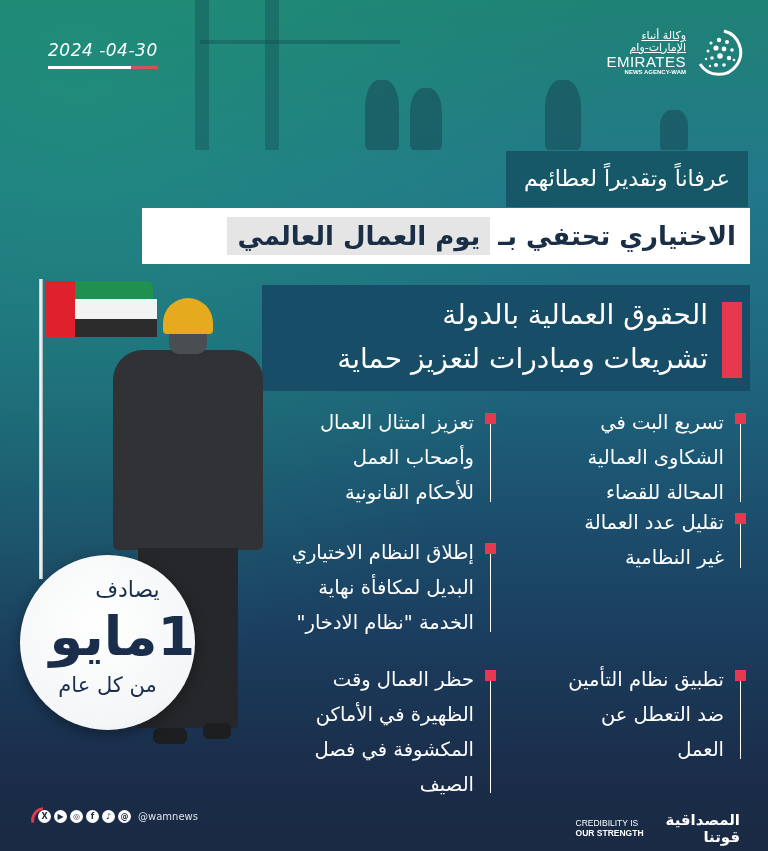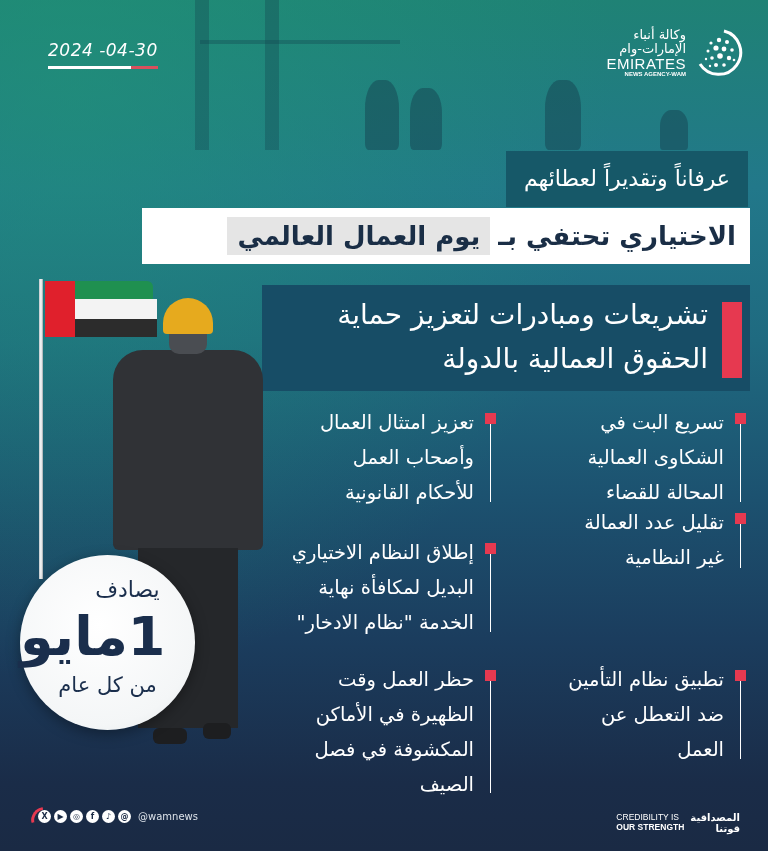--- a/index.html
+++ b/index.html
@@ -20,21 +20,21 @@
     .worker-sil { position: absolute; background: rgba(20,60,75,0.45); border-radius: 40% 40% 10% 10%; }
 
     .date-block { position: absolute; left: 48px; top: 40px; width: 110px; }
     .date-text { font-family: "DejaVu Sans", sans-serif; font-size: 17px; color: #fff; letter-spacing: 0.5px; font-style: italic; }
     .date-underline { display: flex; height: 3px; margin-top: 6px; }
     .date-underline .w { flex: 3; background: #fff; }
     .date-underline .r { flex: 1; background: #d9505d; }
 
     .logo { position: absolute; right: 24px; top: 28px; display: flex; align-items: center; gap: 8px; }
     .logo-text { text-align: right; line-height: 1.05; }
-    .logo-ar1, .logo-ar2 { font-size: 13px; color: #fff; direction: rtl; }
+    .logo-ar1, .logo-ar2 { font-size: 11px; color: #fff; direction: rtl; text-decoration: underline; }
     .logo-en { font-family: "Liberation Sans", sans-serif; font-size: 15px; color: #fff; letter-spacing: 0.5px; }
     .logo-en2 { font-family: "Liberation Sans", sans-serif; font-size: 6px; color: #fff; font-weight: bold; }
     .logo-globe { width: 50px; height: 50px; position: relative; }
 
     .headline1 {
       position: absolute; right: 20px; top: 151px;
       background: #165868; padding: 4px 18px 6px 18px;
       font-size: 22px; color: #fff; direction: rtl; height: 56px;
       display: flex; align-items: center;
     }
@@ -72,31 +72,31 @@
     .shoe-l { position: absolute; left: 50px; top: 430px; width: 34px; height: 16px; background: #1d1e20; border-radius: 6px; }
     .shoe-r { position: absolute; left: 100px; top: 425px; width: 28px; height: 16px; background: #1d1e20; border-radius: 6px; }
 
     .date-circle {
       position: absolute; left: 20px; top: 555px; width: 175px; height: 175px; border-radius: 50%;
       background: radial-gradient(circle at 45% 40%, #ffffff 0%, #f4f6f7 70%, #dfe3e6 100%);
       box-shadow: 0 4px 14px rgba(0,0,0,0.35);
       color: #1a2e4c; text-align: center; direction: rtl;
     }
     .dc-top { position: absolute; top: 22px; left: 0; right: 0; font-size: 22px; text-align: center; padding-left: 40px; }
-    .dc-big { position: absolute; top: 50px; left: 0; right: 0; font-size: 54px; font-weight: bold; text-align: left; letter-spacing: -1px; }
+    .dc-big { position: absolute; top: 50px; left: 0; right: 0; font-size: 54px; font-weight: bold; text-align: right; letter-spacing: -1px; }
     .dc-bottom { position: absolute; top: 118px; left: 0; right: 0; font-size: 21px; text-align: center; }
 
     .footer-social { position: absolute; left: 30px; top: 810px; display: flex; align-items: center; gap: 3px; }
     .footer-arc { position: absolute; left: 30px; top: 808px; width: 14px; height: 14px; border-top: 3px solid #e63950; border-left: 3px solid #e63950; border-radius: 14px 0 0 0; transform: rotate(-10deg); }
     .soc { width: 13px; height: 13px; border-radius: 50%; background: #fff; color: #1a2a44; font-size: 8px; font-weight: bold; display: flex; align-items: center; justify-content: center; font-family: "DejaVu Sans", sans-serif; }
     .handle { font-size: 10px; color: #dde3ea; margin-left: 4px; }
 
-    .footer-slogan { position: absolute; right: 28px; top: 812px; display: flex; align-items: center; gap: 6px; }
+    .footer-slogan { position: absolute; right: 28px; top: 812px; display: flex; align-items: center; gap: 22px; }
     .slogan-en { font-family: "Liberation Sans", sans-serif; font-size: 8.5px; color: #fff; line-height: 1.15; text-align: left; }
-    .slogan-ar { font-size: 10px; color: #fff; direction: rtl; text-align: right; line-height: 1.1; font-weight: bold; }
+    .slogan-ar { font-size: 15px; color: #fff; direction: rtl; text-align: right; line-height: 1.1; font-weight: bold; }
   </style>
 </head>
 <body>
 
 <div class="bg-overlay"></div>
 
 <div class="crane" style="left:195px;top:0;width:14px;height:150px;"></div>
 <div class="crane" style="left:265px;top:0;width:14px;height:150px;"></div>
 <div class="crane" style="left:200px;top:40px;width:200px;height:4px;"></div>
 <div class="worker-sil" style="left:365px;top:80px;width:34px;height:70px;"></div>
@@ -144,22 +144,22 @@
 </div>
 
 <div class="headline1">عرفاناً وتقديراً لعطائهم</div>
 <div class="headline2">
   <span>الاختياري تحتفي بـ</span>
   <span class="hl">يوم العمال العالمي</span>
 </div>
 
 <div class="section-box">
   <div class="section-bar"></div>
+  <div class="section-text">الحقوق العمالية بالدولة</div>
   <div class="section-text">تشريعات ومبادرات لتعزيز حماية</div>
-  <div class="section-text">الحقوق العمالية بالدولة</div>
 </div>
 
 <div class="item" style="right:22px;top:405px;width:240px;">
   <div class="item-marker"></div>
   <div class="item-line" style="height:78px;"></div>
   <div class="item-text">تسريع البت في
 الشكاوى العمالية
 المحالة للقضاء</div>
 </div>
 <div class="item" style="right:272px;top:405px;width:230px;">
@@ -185,21 +185,21 @@
 <div class="item" style="right:22px;top:662px;width:240px;">
   <div class="item-marker"></div>
   <div class="item-line" style="height:78px;"></div>
   <div class="item-text">تطبيق نظام التأمين
 ضد التعطل عن
 العمل</div>
 </div>
 <div class="item" style="right:272px;top:662px;width:230px;">
   <div class="item-marker"></div>
   <div class="item-line" style="height:112px;"></div>
-  <div class="item-text">حظر العمل وقت
+  <div class="item-text">حظر العمال وقت
 الظهيرة في الأماكن
 المكشوفة في فصل
 الصيف</div>
 </div>
 
 <div class="flagpole"></div>
 <div class="flag">
   <div class="red"></div>
     <div class="g"></div>
     <div class="wht"></div>

